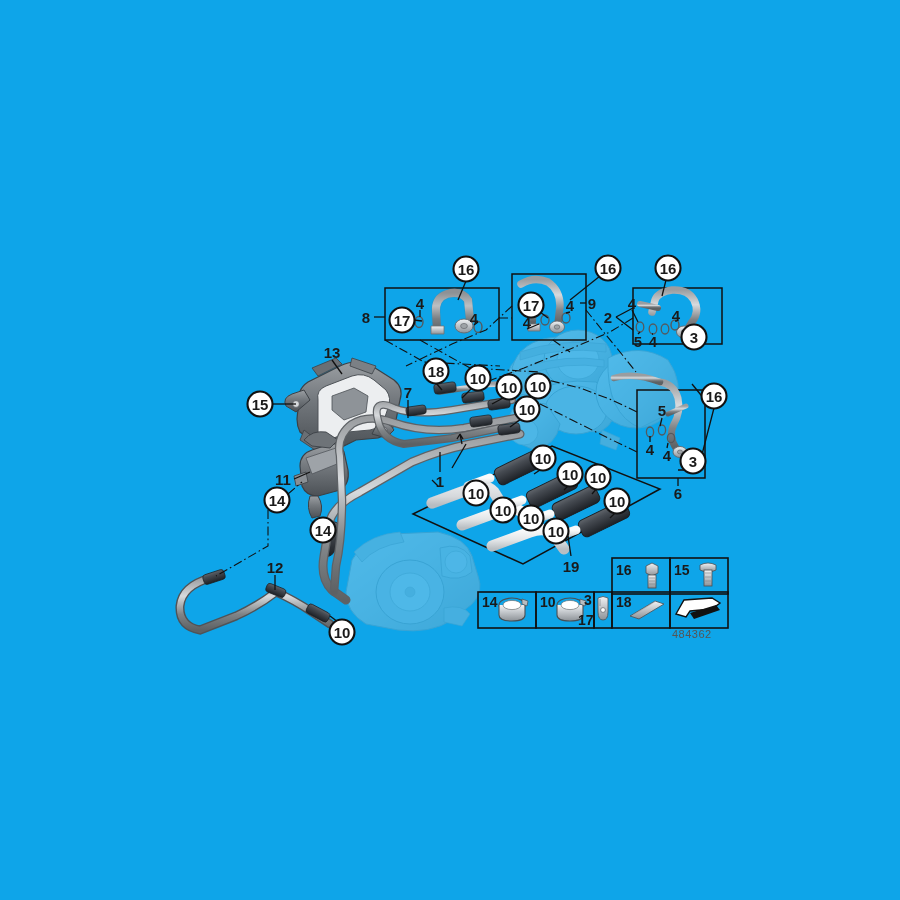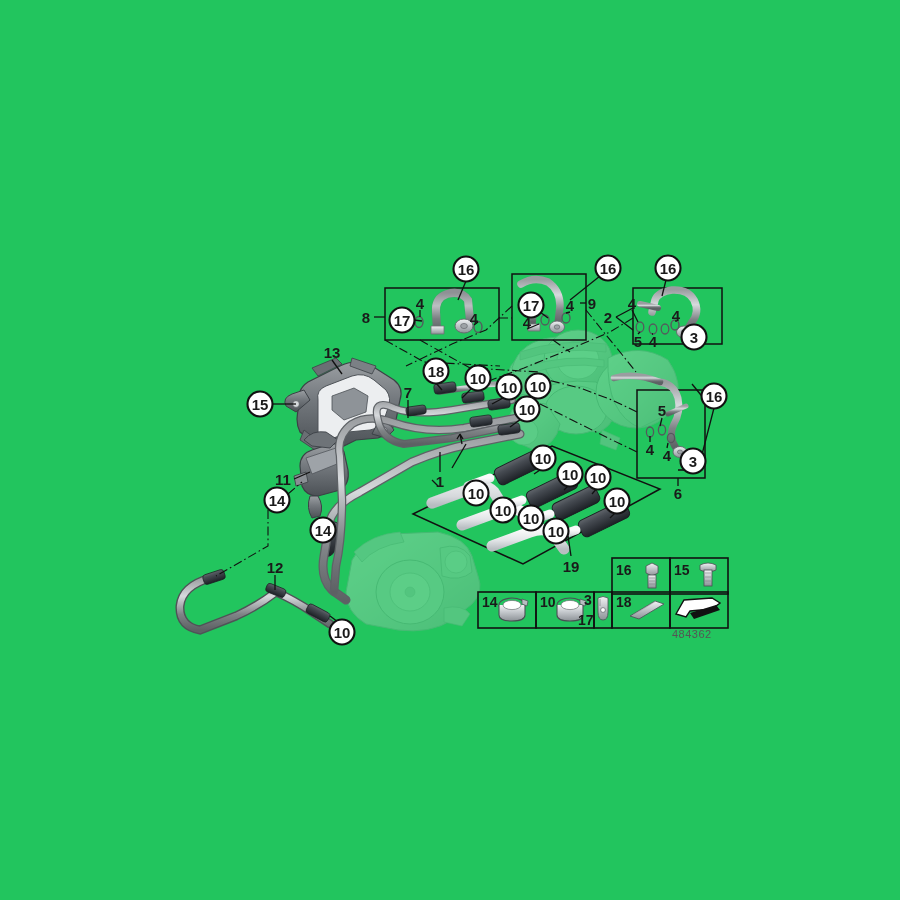--- a/index.html
+++ b/index.html
@@ -1,18 +1,18 @@
 <!DOCTYPE html>
 <html><head>
 <meta charset="utf-8">
 <style>
   html,body{margin:0;padding:0;background:#ffffff;}
   body{width:900px;height:900px;overflow:hidden;
        font-family:"Liberation Sans",sans-serif;}
-  #stage{position:relative;width:900px;height:900px;background:#22c55e;}
+  #stage{position:relative;width:900px;height:900px;background:#0ea5e9;}
   svg#diagram{position:absolute;left:0;top:0;width:900px;height:900px;display:block;}
 
   
   .bubble-txt{font-family:"Liberation Sans",sans-serif;font-weight:bold;
               font-size:15px;fill:#1a1a1a;text-anchor:middle;dominant-baseline:central;}
   .plain-txt{font-family:"Liberation Sans",sans-serif;font-weight:bold;
              font-size:15px;fill:#1a1a1a;text-anchor:middle;dominant-baseline:central;}
   .legend-txt{font-family:"Liberation Sans",sans-serif;font-weight:bold;
               font-size:14px;fill:#1a1a1a;text-anchor:start;dominant-baseline:central;}
   .imgid-txt{font-family:"Liberation Sans",sans-serif;font-weight:normal;

